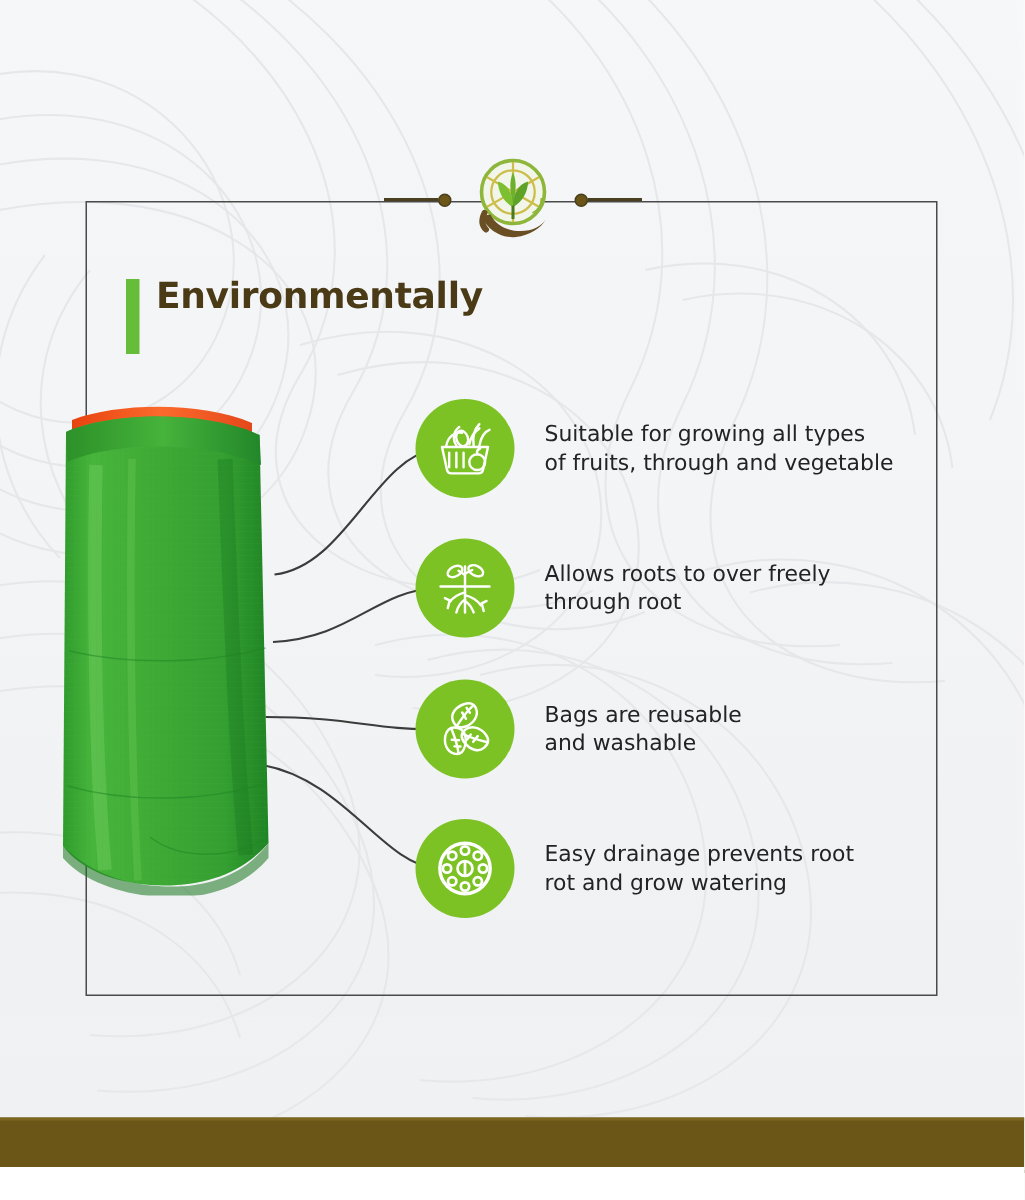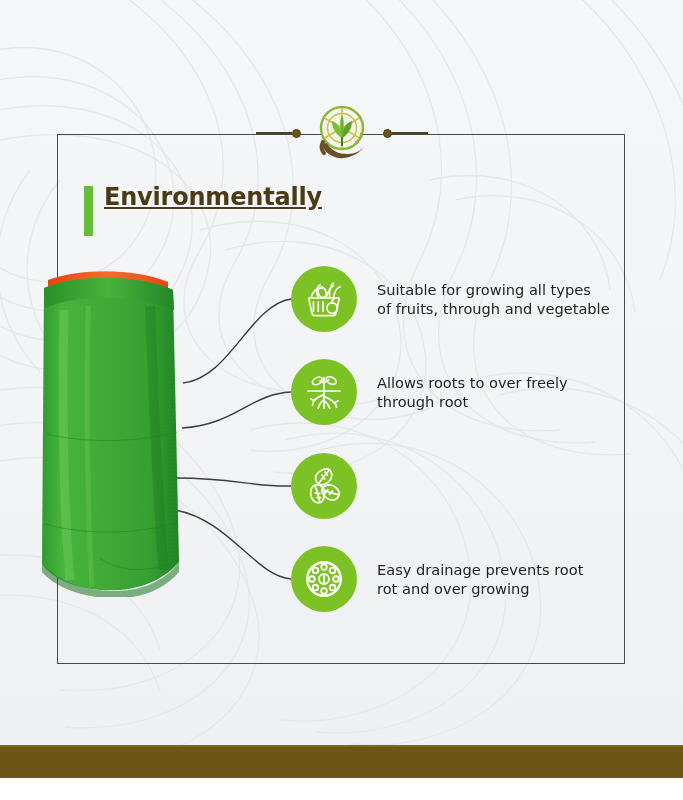--- a/index.html
+++ b/index.html
@@ -65,32 +65,32 @@
   }
 
   
   .heading{
     position:absolute;left:84px;top:183px;
     display:flex;align-items:flex-start;gap:11px;z-index:5;
   }
   .heading .accent{width:9px;height:50px;background:#65bd3a;flex:0 0 auto;margin-top:3px;}
   .heading .htext{
     font-size:24px;font-weight:bold;color:#4a3b16;line-height:1.22;
-    font-family:"DejaVu Sans", sans-serif;letter-spacing:-.2px;text-decoration:underline;
+    font-family:"DejaVu Sans", sans-serif;letter-spacing:-.2px;
   }
 
   
   .bag-img{position:absolute;left:40px;top:262px;width:165px;height:335px;z-index:4;}
 
   
   .connectors{position:absolute;left:0;top:0;width:683px;height:745px;z-index:3;pointer-events:none;}
 
   
   .feature{
-    position:absolute;left:291px;display:flex;align-items:center;gap:20px;z-index:5;
+    position:absolute;left:277px;display:flex;align-items:center;gap:20px;z-index:5;
   }
   .icon-circle{
     width:66px;height:66px;border-radius:50%;background:#7cc224;
     flex:0 0 auto;display:flex;align-items:center;justify-content:center;
   }
   .feature-text{
     font-size:14.6px;color:#232326;line-height:1.33;
     font-family:"DejaVu Sans", sans-serif;
     max-width:250px;
   }
@@ -315,20 +315,24 @@
           </g>
 
           <g transform="rotate(-130 32 31)">
             <path d="M24,31 C24,26 29,23 35,23 C40,23 42,25 42,29 C42,34 37,38 31,38 C26,38 24,35 24,31 Z"></path>
             <path d="M26,35 C30,32 36,28 41,26"></path>
             <path d="M33,33 L32,28 M37,30 L36,26"></path>
           </g>
         </g>
       </svg>
     </span>
+    <span class="feature-text">
+      <span class="ln">Bags are reusable</span>
+      <span class="ln">and washable</span>
+    </span>
   </div>
 
   <div class="feature" style="top:546px">
     <span class="icon-circle">
       <svg viewBox="0 0 48 48" width="46" height="46">
         <circle cx="24" cy="24" r="17.5" fill="none" stroke="#ffffff" stroke-width="2.4"></circle>
         <g fill="none" stroke="#ffffff" stroke-width="1.9">
           <circle cx="24" cy="24" r="5.2"></circle>
           <path d="M24,19.2 L24,28.8"></path>
         </g>
@@ -339,20 +343,20 @@
           <circle cx="32.9" cy="32.9" r="2.9"></circle>
           <circle cx="24" cy="36.5" r="2.9"></circle>
           <circle cx="15.1" cy="32.9" r="2.9"></circle>
           <circle cx="11.5" cy="24" r="2.9"></circle>
           <circle cx="15.1" cy="15.1" r="2.9"></circle>
         </g>
       </svg>
     </span>
     <span class="feature-text">
       <span class="ln">Easy drainage prevents root</span>
-      <span class="ln">rot and over growing</span>
+      <span class="ln">rot and grow watering</span>
     </span>
   </div>
 
   <div class="footer-bar"></div>
   <div class="footer-white"></div>
 
 </div>
 
 </body></html>

